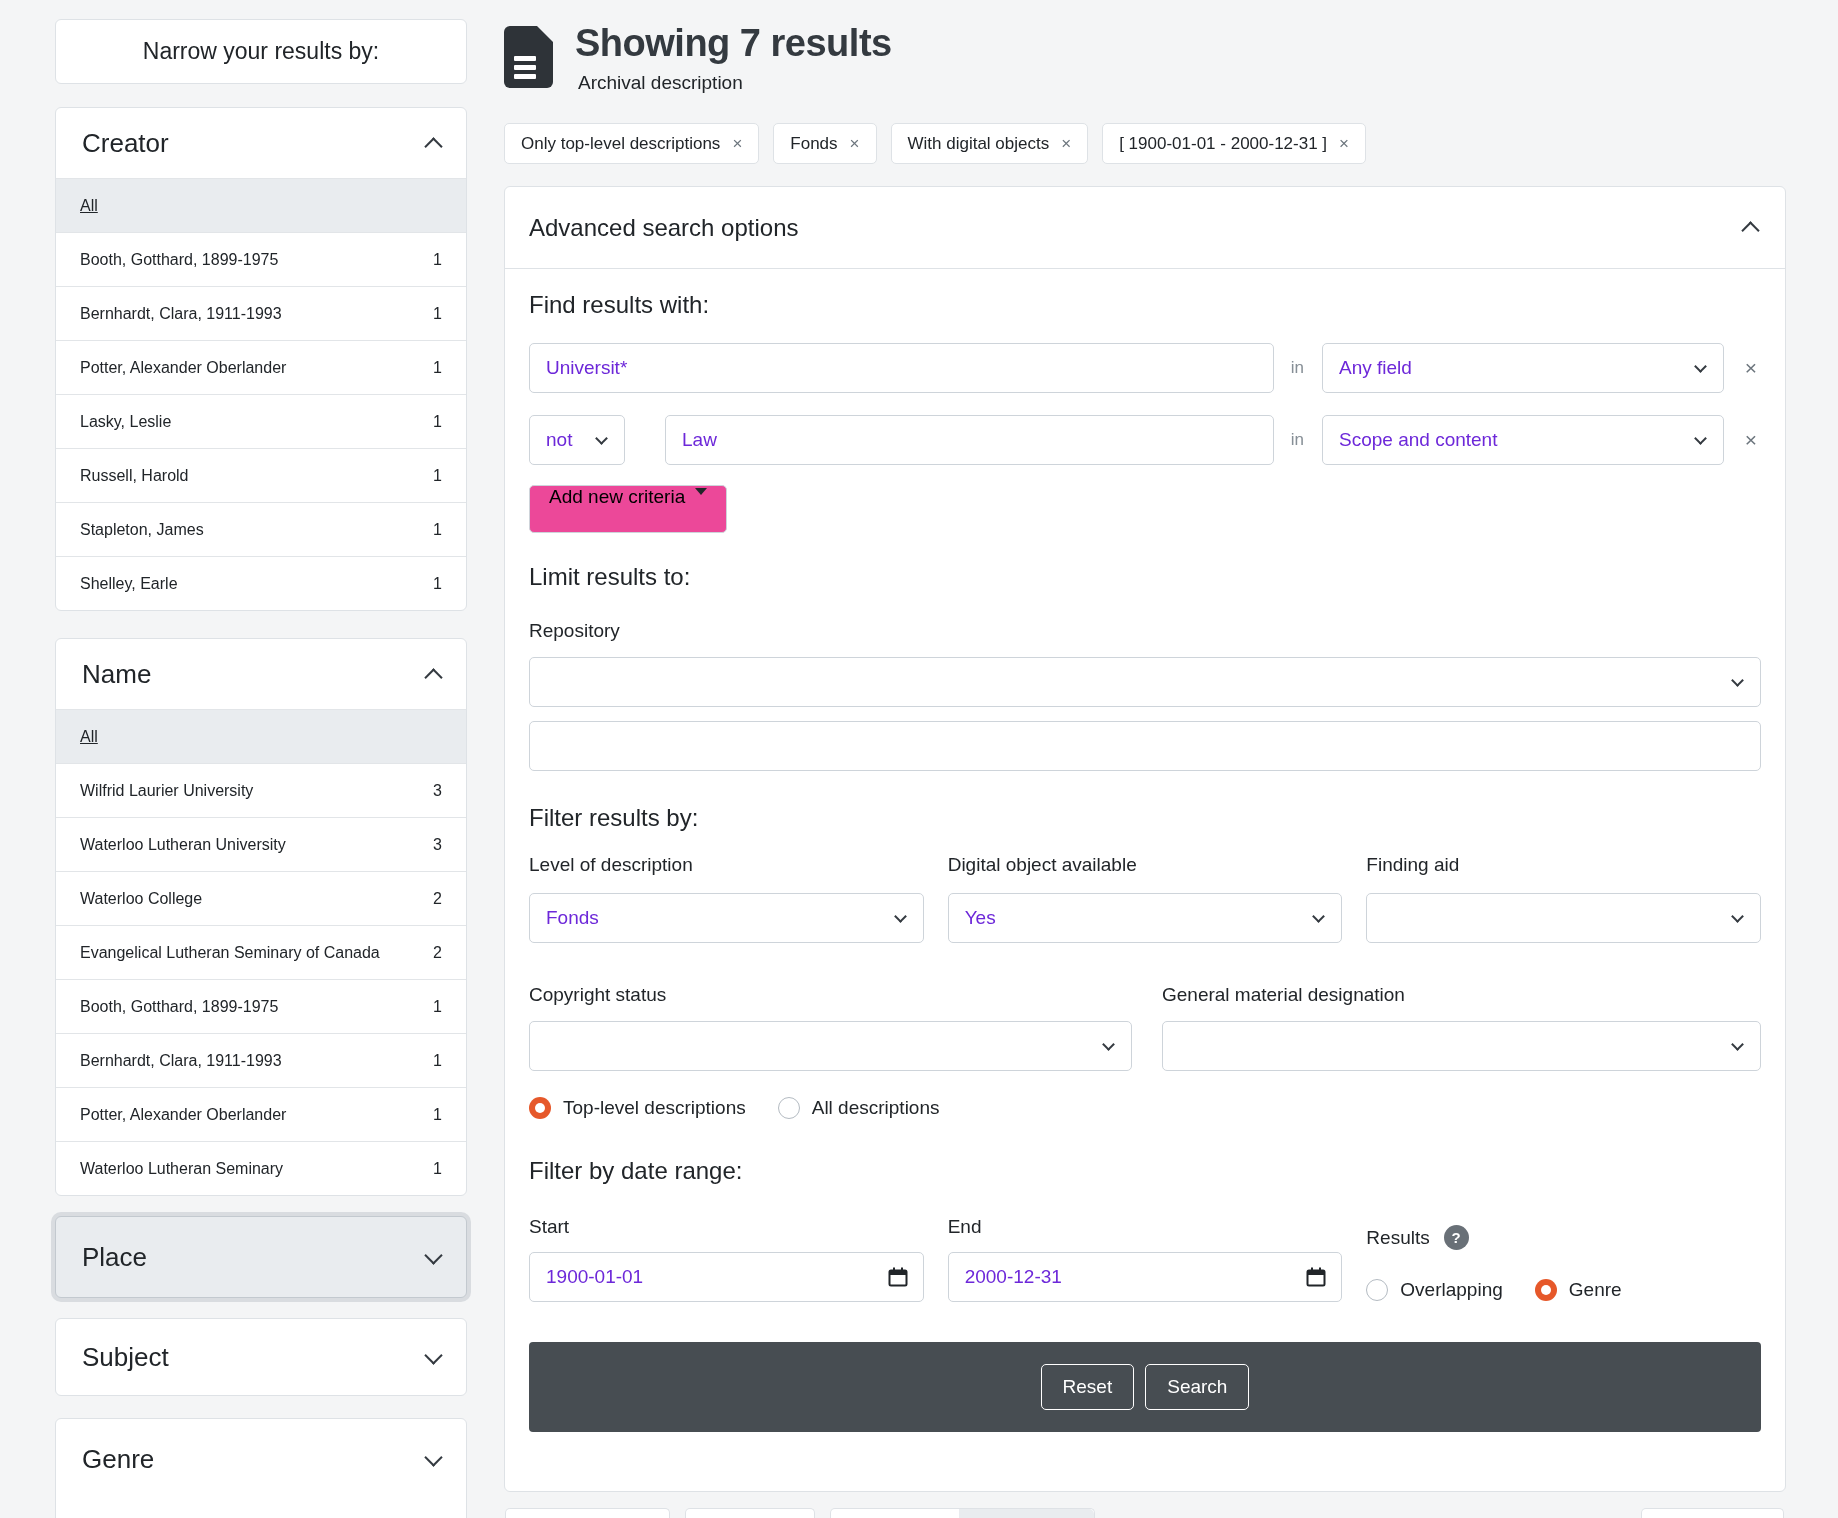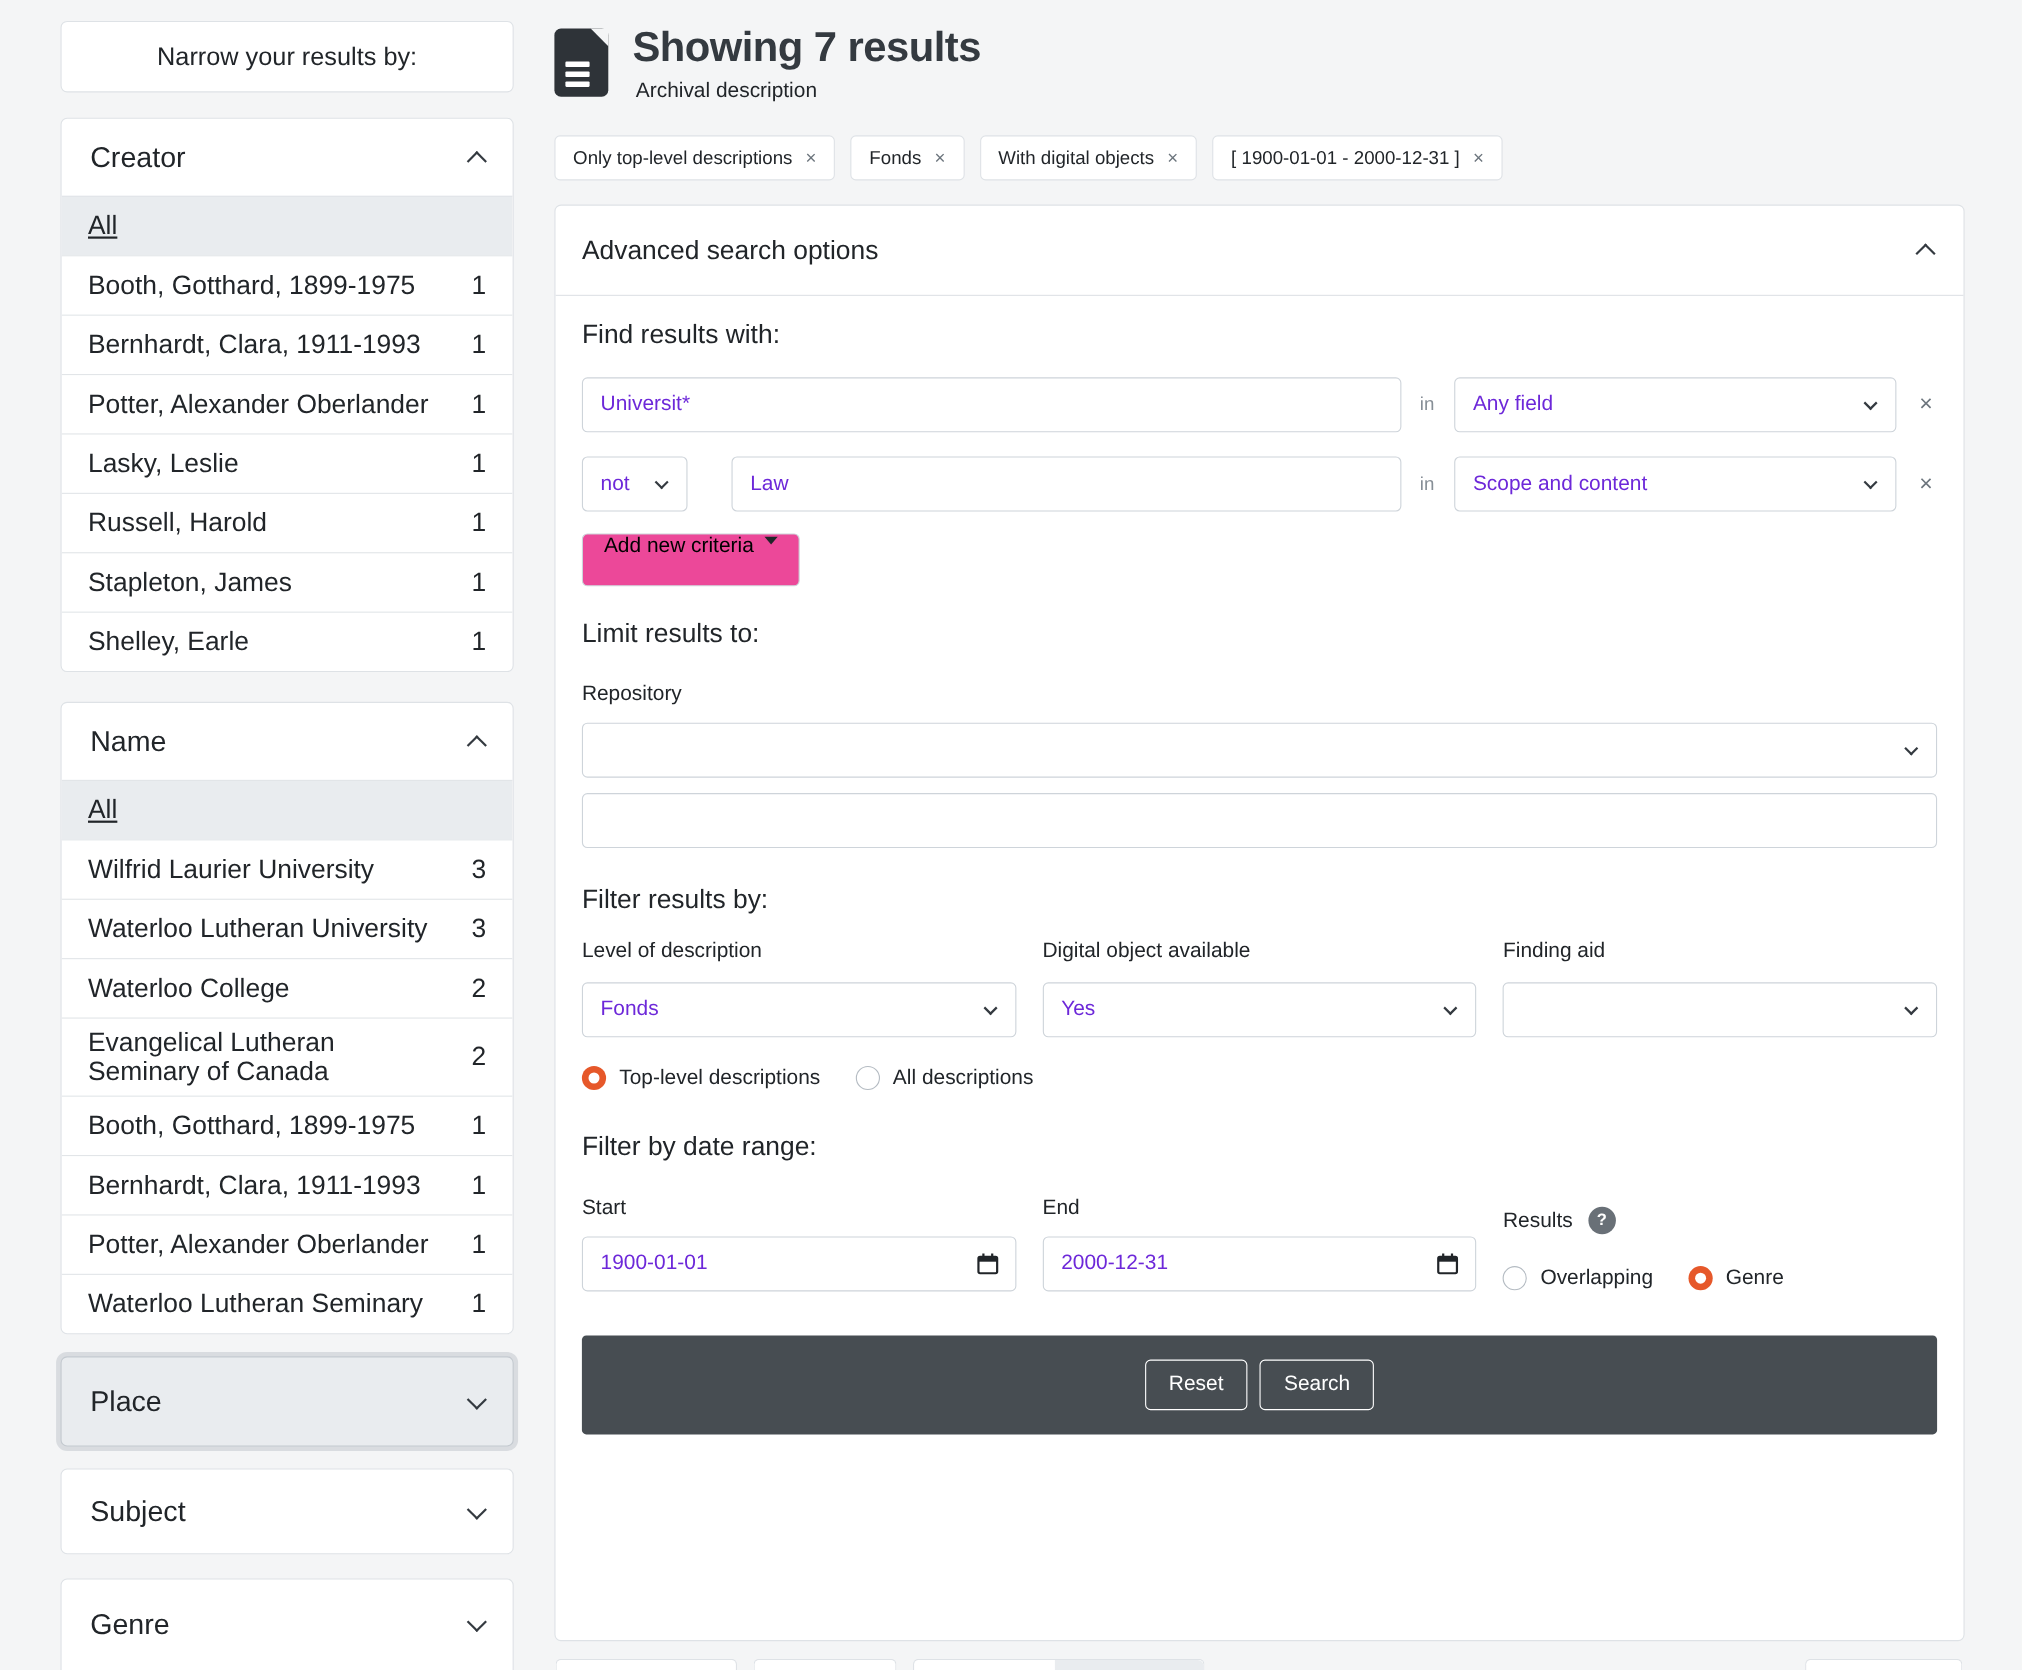--- a/index.html
+++ b/index.html
@@ -14,21 +14,21 @@
     font-size:23px; margin-bottom:23px; }
   .facet { margin-bottom:27px; overflow:hidden; }
   .facet-head { height:70px; display:flex; align-items:center; justify-content:space-between;
     padding:0 26px; font-size:26px; cursor:pointer; }
   .facet-head.short { height:80px; }
   .chev { width:13px; height:13px; border-right:2px solid #343a40; border-bottom:2px solid #343a40;
     display:inline-block; }
   .chev.up { transform:rotate(-135deg); margin-top:6px; }
   .chev.down { transform:rotate(45deg); margin-top:-4px; }
   .facet-row { display:flex; justify-content:space-between; align-items:center; gap:10px;
-    min-height:54px; padding:8px 24px; border-top:1px solid #e2e5e8; font-size:24px; cursor:pointer; }
+    min-height:54px; padding:8px 24px; border-top:1px solid #e2e5e8; font-size:16px; cursor:pointer; }
   .facet-row .frow-label { line-height:27px; }
   .all-row { background:#e9ecef; }
   .all-row .frow-label { text-decoration:underline; }
   .facet.focused { background:#e9ecef; border:1px solid #c3c9cf; box-shadow:0 0 0 4px #d9dce0; }
   .facet.genre-cut { height:120px; }
 
   
   #main { position:absolute; left:504px; top:22px; width:1282px; }
   .page-head { display:flex; align-items:flex-start; }
   .doc-icon { width:49px; height:62px; background:#2e3338; border-radius:6px; position:relative;
@@ -320,20 +320,36 @@
         </div>
         <div class="col">
           <div class="lbl">Finding aid</div>
           <div class="select">
             <span></span>
             <span class="chev"></span>
           </div>
         </div>
       </div>
 
+      <div class="copy-row mt40">
+        <div class="c1">
+          <div class="lbl">Copyright status</div>
+          <div class="select mt14">
+            <span></span>
+            <span class="chev"></span>
+          </div>
+        </div>
+        <div class="c2">
+          <div class="lbl">General material designation</div>
+          <div class="select mt14">
+            <span></span>
+            <span class="chev"></span>
+          </div>
+        </div>
+      </div>
 
       <div class="radio-row">
         <span class="radio checked"></span>
         <span class="rlbl">Top-level descriptions</span>
         <span class="radio"></span>
         <span class="rlbl">All descriptions</span>
       </div>
 
       <div class="sec-h mt38">Filter by date range:</div>
 

